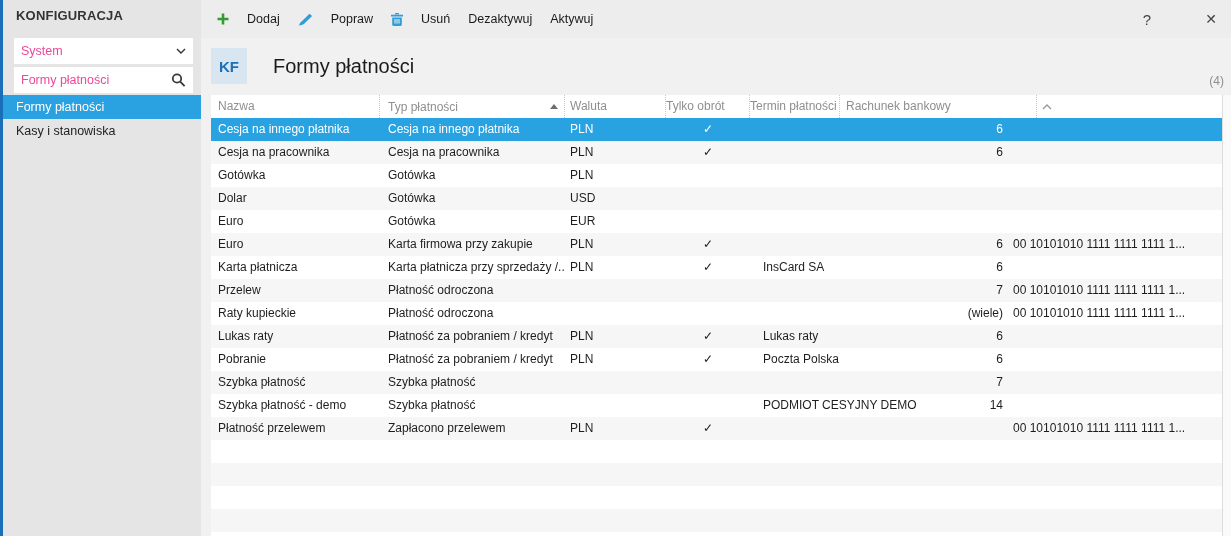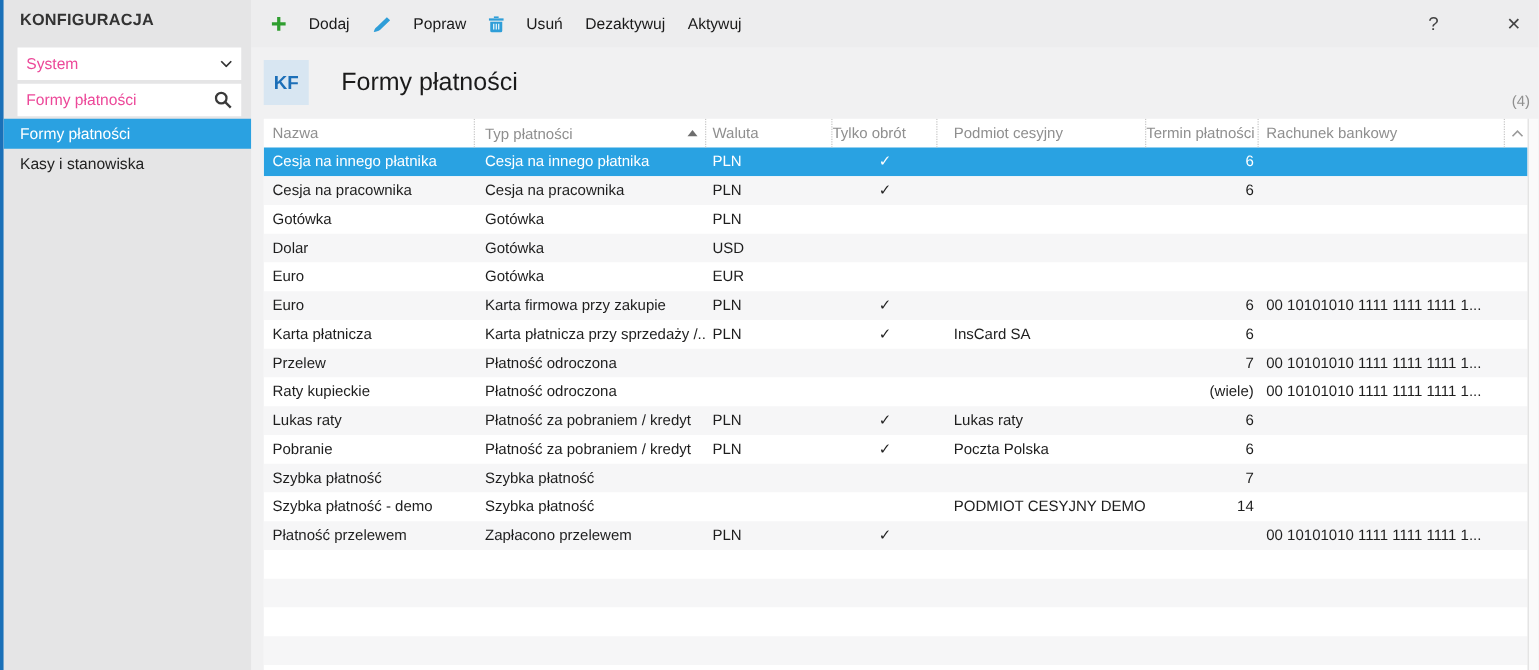--- a/index.html
+++ b/index.html
@@ -151,21 +151,20 @@
 
     <div class="grid">
       <div class="hrow" id="thead">
           <div class="hcell h0"><span>Nazwa</span></div>
           <div class="hcell h1">
             <span>Typ płatności</span>
             <span class="sort-asc"></span>
           </div>
           <div class="hcell h2"><span>Waluta</span></div>
           <div class="hcell h3"><span>Tylko obrót</span></div>
-          <div class="hcell h4"><span>Podmiot cesyjny</span></div>
           <div class="hcell h5"><span>Termin płatności</span></div>
           <div class="hcell h6"><span>Rachunek bankowy</span></div>
           <div class="hcorner">
             <svg width="10" height="6" viewBox="0 0 10 6">
               <path d="M1 5 L5 1 L9 5" fill="none" stroke="#9a9a9a" stroke-width="1.3"></path>
             </svg>
           </div>
         </div>
       <div id="tbody">
           <div class="row sel">

